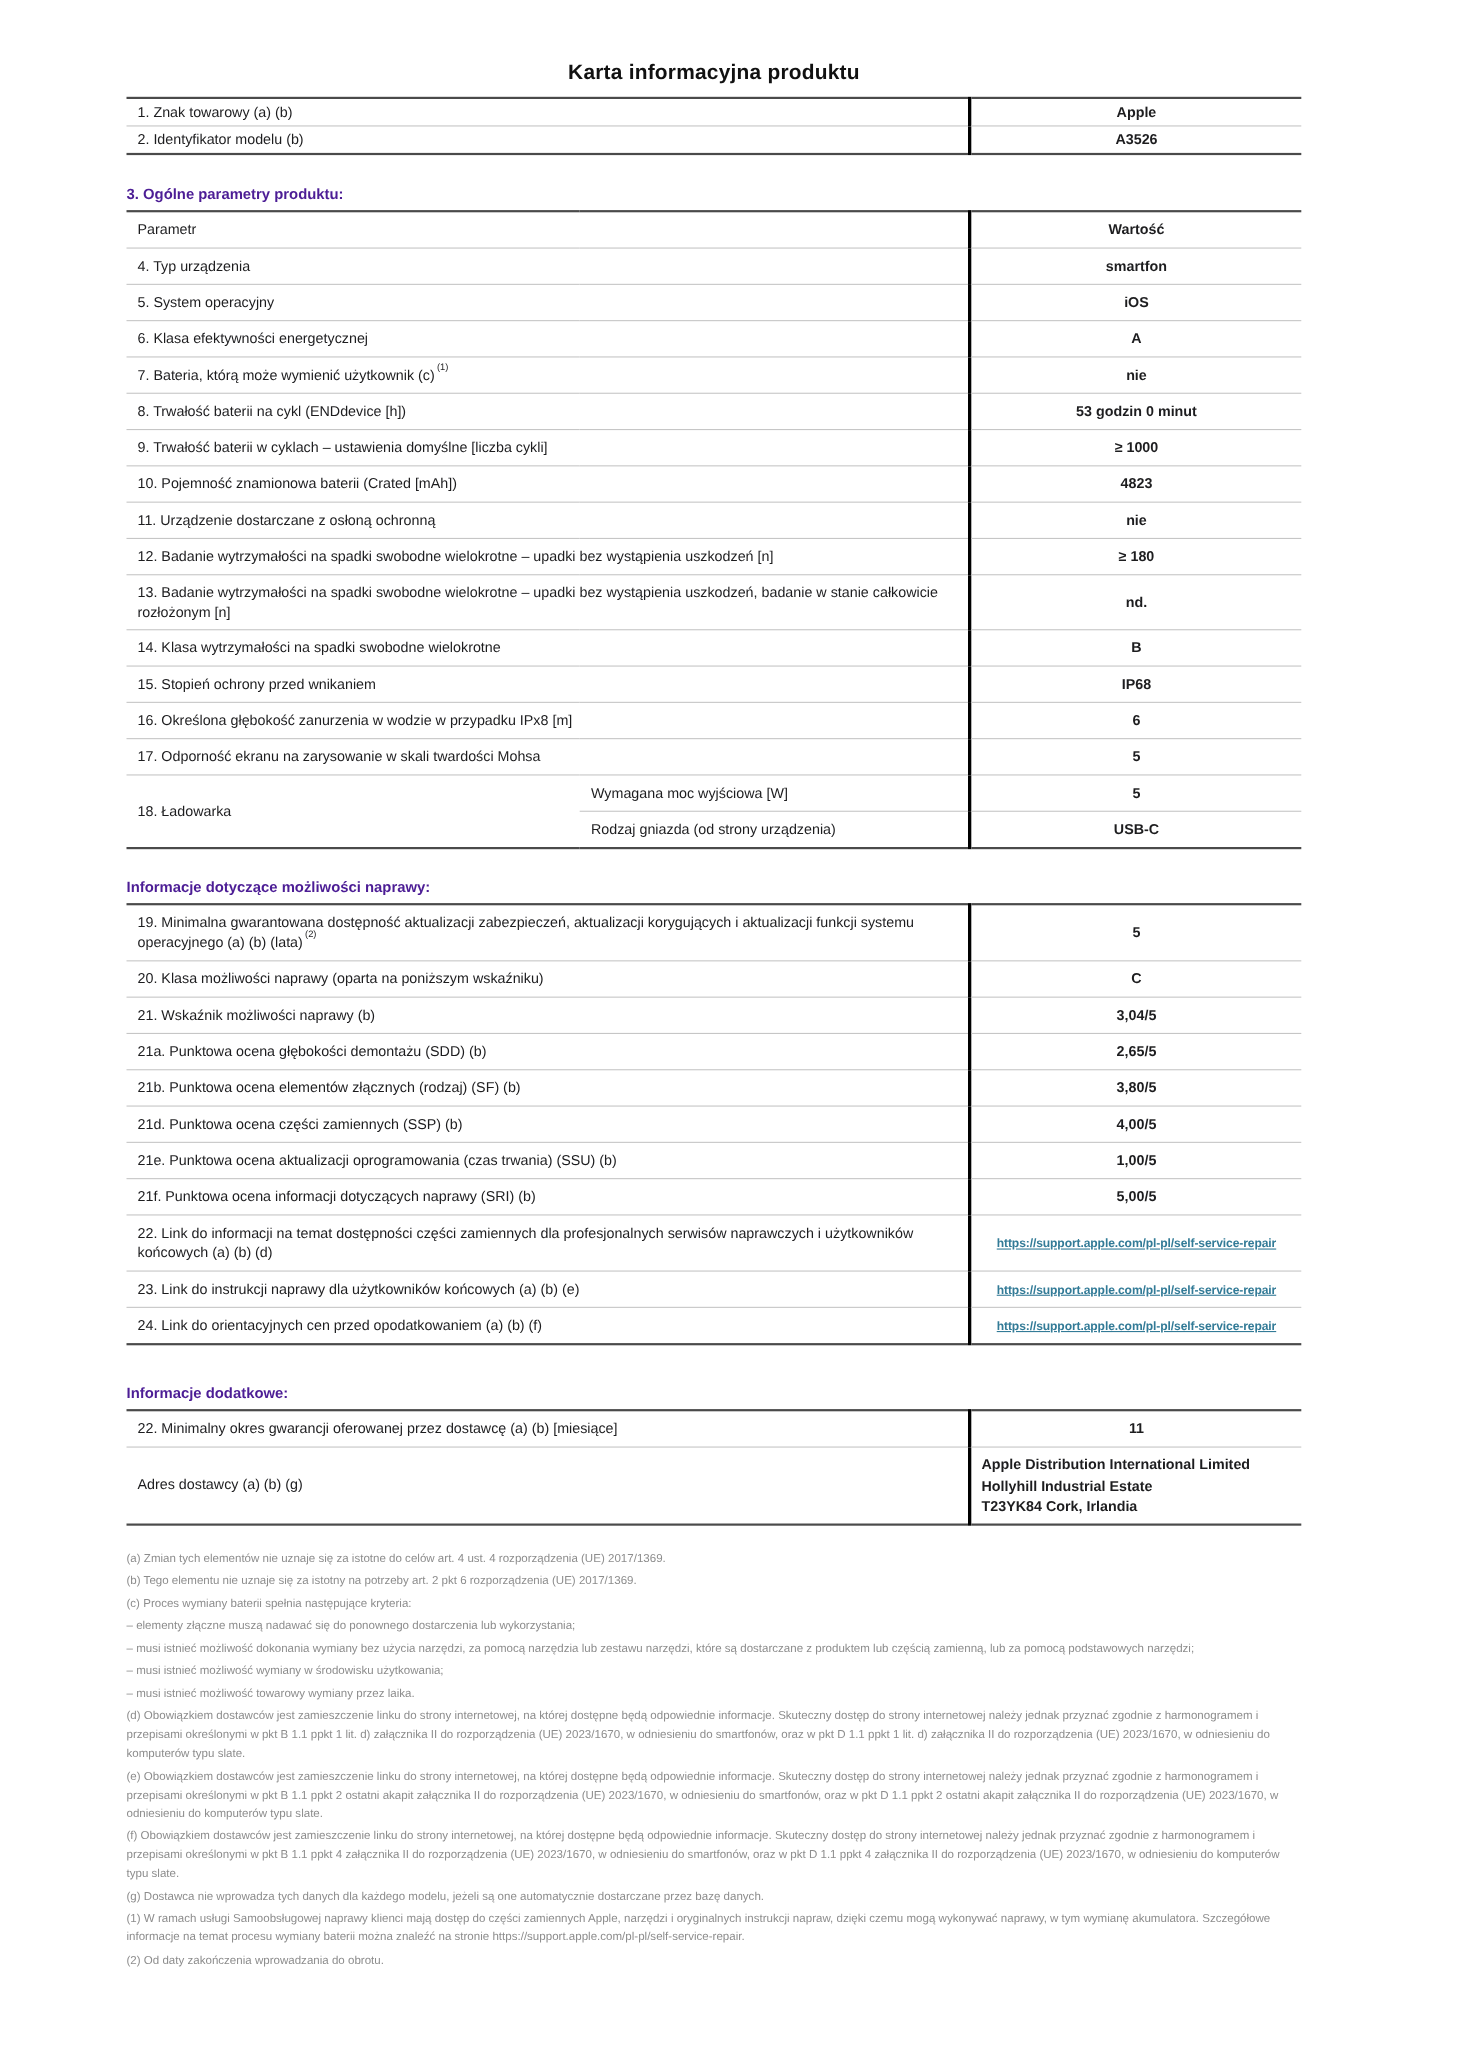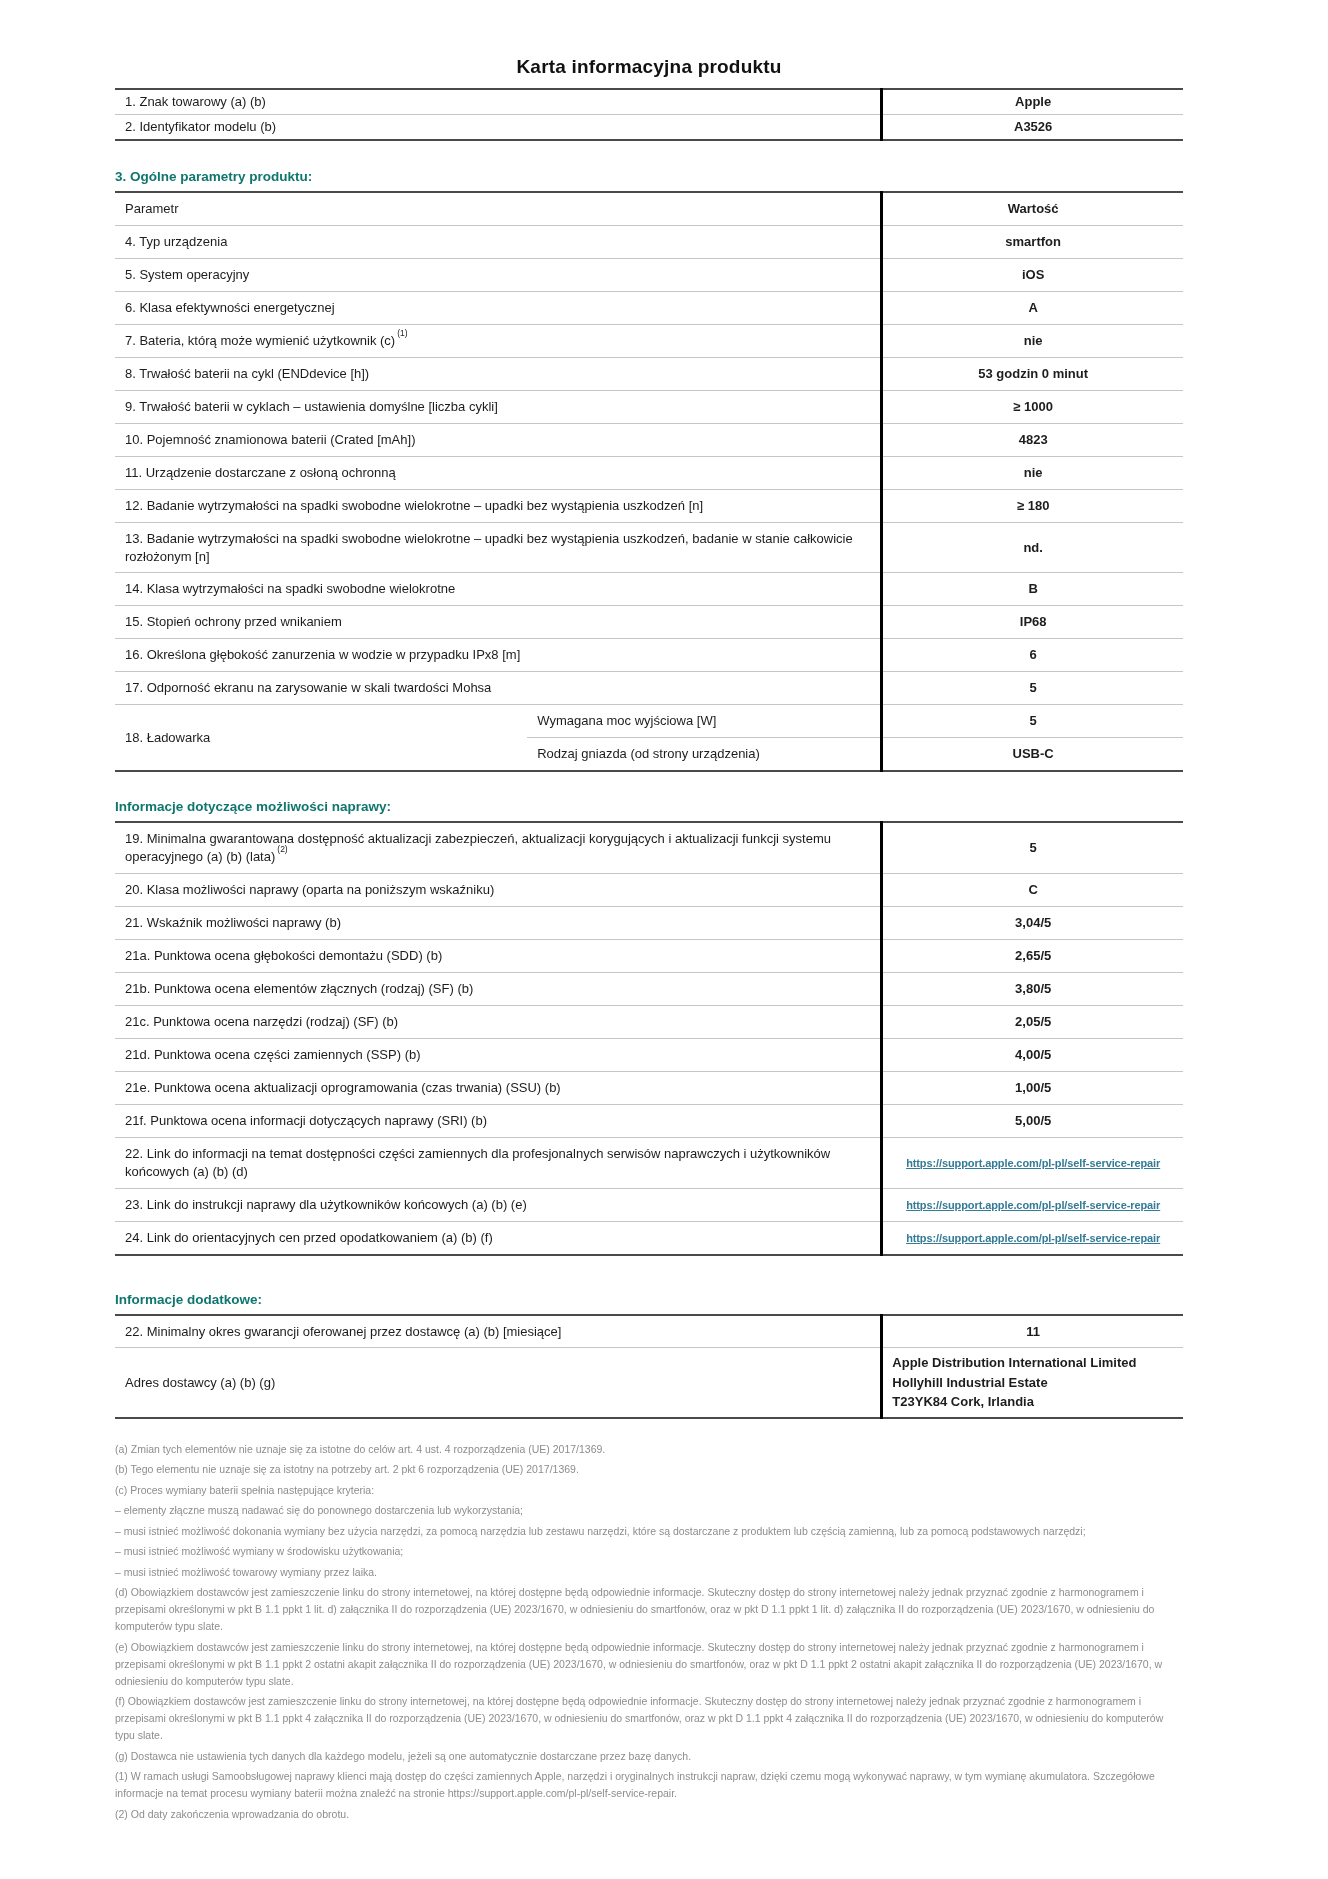--- a/index.html
+++ b/index.html
@@ -22,21 +22,21 @@
     border-top:1px solid #c6c6c6;
   }
   .lbl{padding:7px 10px;text-align:left;}
   .sublbl{padding:7px 10px;text-align:left;}
   .val{
     border-left:3px solid #000000;
     text-align:center;padding:7px 5px;font-weight:bold;
   }
   #id-table td{padding:3px 10px;}
 
-  .sec-heading{font-size:13.5px;font-weight:700;margin:28px 0 7px 0;color:#0f766e;}
+  .sec-heading{font-size:13.5px;font-weight:700;margin:28px 0 7px 0;color:#4c1d95;}
   #repair-heading{margin-top:27px;}
   #additional-heading{margin-top:36px;}
 
   sup.fnref{font-size:8.5px;position:relative;top:-4px;margin-left:2px;}
   sup.fnref:empty{display:none;}
   .val span:empty{display:none;}
   .val a:empty{display:none;}
 
   a.vlink{
     color:#337b97;text-decoration:underline;cursor:pointer;
@@ -202,24 +202,20 @@
         <tr>
           <td class="lbl"><span>21a. Punktowa ocena głębokości demontażu (SDD) (b)</span></td>
           <td class="val"><span>2,65/5</span></td>
         </tr>
 
         <tr>
           <td class="lbl"><span>21b. Punktowa ocena elementów złącznych (rodzaj) (SF) (b)</span></td>
           <td class="val"><span>3,80/5</span></td>
         </tr>
 
-        <tr>
-          <td class="lbl"><span>21c. Punktowa ocena narzędzi (rodzaj) (SF) (b)</span></td>
-          <td class="val"><span>2,05/5</span></td>
-        </tr>
 
         <tr>
           <td class="lbl"><span>21d. Punktowa ocena części zamiennych (SSP) (b)</span></td>
           <td class="val"><span>4,00/5</span></td>
         </tr>
 
         <tr>
           <td class="lbl"><span>21e. Punktowa ocena aktualizacji oprogramowania (czas trwania) (SSU) (b)</span></td>
           <td class="val"><span>1,00/5</span></td>
         </tr>
@@ -284,20 +280,20 @@
       <p>– musi istnieć możliwość wymiany w środowisku użytkowania;</p>
 
       <p>– musi istnieć możliwość towarowy wymiany przez laika.</p>
 
       <p>(d) Obowiązkiem dostawców jest zamieszczenie linku do strony internetowej, na której dostępne będą odpowiednie informacje. Skuteczny dostęp do strony internetowej należy jednak przyznać zgodnie z harmonogramem i przepisami określonymi w pkt B 1.1 ppkt 1 lit. d) załącznika II do rozporządzenia (UE) 2023/1670, w odniesieniu do smartfonów, oraz w pkt D 1.1 ppkt 1 lit. d) załącznika II do rozporządzenia (UE) 2023/1670, w odniesieniu do komputerów typu slate.</p>
 
       <p>(e) Obowiązkiem dostawców jest zamieszczenie linku do strony internetowej, na której dostępne będą odpowiednie informacje. Skuteczny dostęp do strony internetowej należy jednak przyznać zgodnie z harmonogramem i przepisami określonymi w pkt B 1.1 ppkt 2 ostatni akapit załącznika II do rozporządzenia (UE) 2023/1670, w odniesieniu do smartfonów, oraz w pkt D 1.1 ppkt 2 ostatni akapit załącznika II do rozporządzenia (UE) 2023/1670, w odniesieniu do komputerów typu slate.</p>
 
       <p>(f) Obowiązkiem dostawców jest zamieszczenie linku do strony internetowej, na której dostępne będą odpowiednie informacje. Skuteczny dostęp do strony internetowej należy jednak przyznać zgodnie z harmonogramem i przepisami określonymi w pkt B 1.1 ppkt 4 załącznika II do rozporządzenia (UE) 2023/1670, w odniesieniu do smartfonów, oraz w pkt D 1.1 ppkt 4 załącznika II do rozporządzenia (UE) 2023/1670, w odniesieniu do komputerów typu slate.</p>
 
-      <p>(g) Dostawca nie ustawienia tych danych dla każdego modelu, jeżeli są one automatycznie dostarczane przez bazę danych.</p>
+      <p>(g) Dostawca nie wprowadza tych danych dla każdego modelu, jeżeli są one automatycznie dostarczane przez bazę danych.</p>
 
       <p>(1) W ramach usługi Samoobsługowej naprawy klienci mają dostęp do części zamiennych Apple, narzędzi i oryginalnych instrukcji napraw, dzięki czemu mogą wykonywać naprawy, w tym wymianę akumulatora. Szczegółowe informacje na temat procesu wymiany baterii można znaleźć na stronie https://support.apple.com/pl-pl/self-service-repair.</p>
 
       <p>(2) Od daty zakończenia wprowadzania do obrotu.</p>
     </div>
 
 </div>
 
 </body></html>

